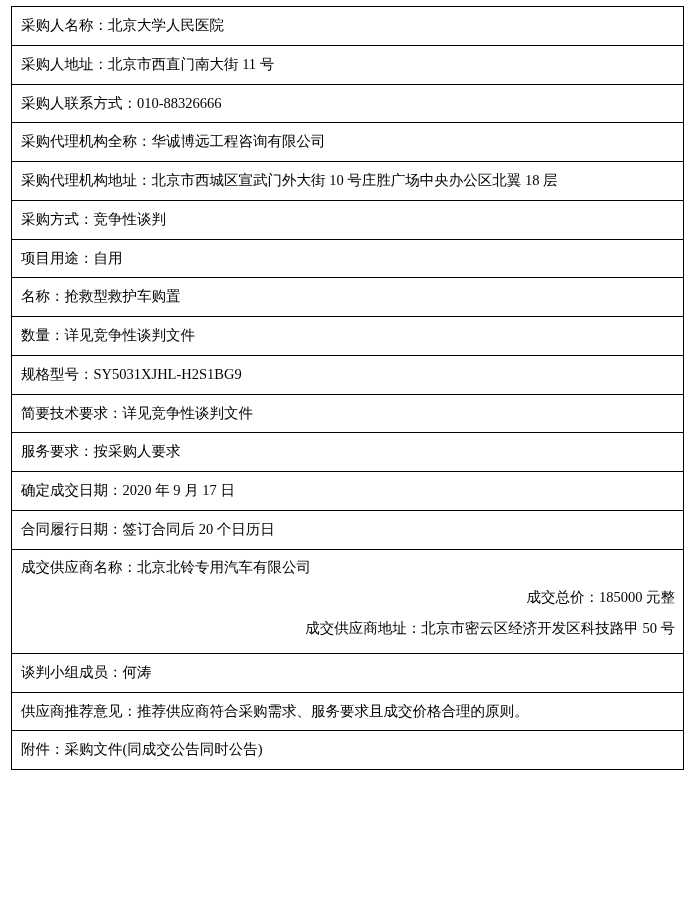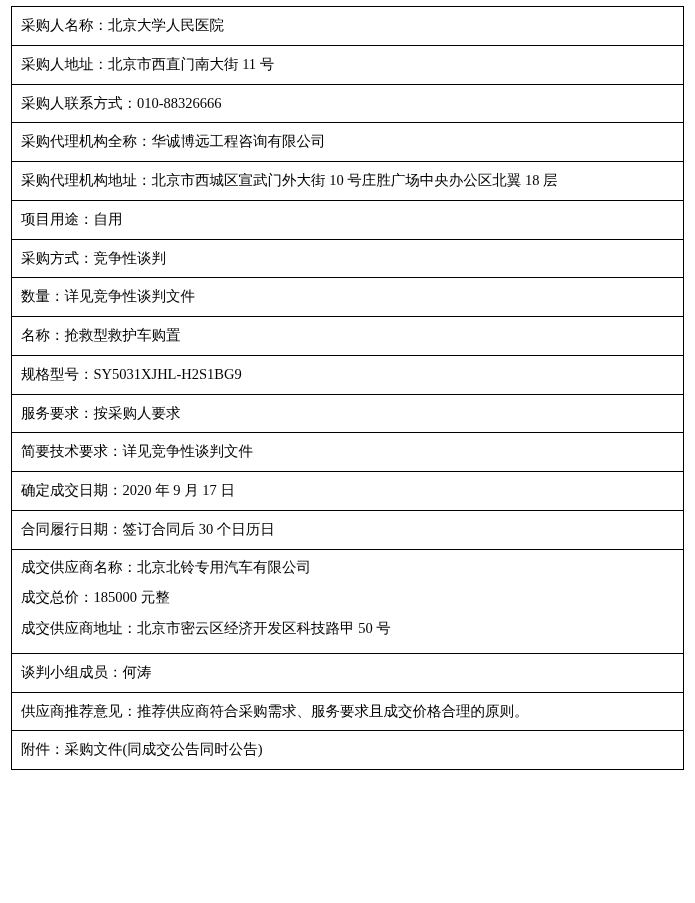--- a/index.html
+++ b/index.html
@@ -37,20 +37,21 @@
   .row-multi td {
     padding-top: 7px;
     padding-bottom: 13px;
     margin-top: 32px;
   }
   .cell-line {
     display: block;
   }
   .cell-line + .cell-line {
     margin-top: 9px;
+    text-align: right;
   }
 </style>
 </head>
 <body>
 
 <div class="page">
   <table class="doc-table">
     <tbody>
       <tr>
         <td>
@@ -72,61 +73,61 @@
             <span class="cell-line">采购代理机构全称：华诚博远工程咨询有限公司</span>
           </td>
       </tr>
       <tr>
         <td>
             <span class="cell-line">采购代理机构地址：北京市西城区宣武门外大街 10 号庄胜广场中央办公区北翼 18 层</span>
           </td>
       </tr>
       <tr>
         <td>
+            <span class="cell-line">采购方式：竞争性谈判</span>
+          </td>
+      </tr>
+      <tr>
+        <td>
             <span class="cell-line">项目用途：自用</span>
           </td>
       </tr>
       <tr>
         <td>
-            <span class="cell-line">采购方式：竞争性谈判</span>
+            <span class="cell-line">名称：抢救型救护车购置</span>
           </td>
       </tr>
       <tr>
         <td>
             <span class="cell-line">数量：详见竞争性谈判文件</span>
           </td>
       </tr>
       <tr>
         <td>
-            <span class="cell-line">名称：抢救型救护车购置</span>
+            <span class="cell-line">规格型号：SY5031XJHL-H2S1BG9</span>
           </td>
       </tr>
       <tr>
         <td>
-            <span class="cell-line">规格型号：SY5031XJHL-H2S1BG9</span>
+            <span class="cell-line">简要技术要求：详见竞争性谈判文件</span>
           </td>
       </tr>
       <tr>
         <td>
             <span class="cell-line">服务要求：按采购人要求</span>
           </td>
       </tr>
       <tr>
         <td>
-            <span class="cell-line">简要技术要求：详见竞争性谈判文件</span>
-          </td>
-      </tr>
-      <tr>
-        <td>
             <span class="cell-line">确定成交日期：2020 年 9 月 17 日</span>
           </td>
       </tr>
       <tr>
         <td>
-            <span class="cell-line">合同履行日期：签订合同后 30 个日历日</span>
+            <span class="cell-line">合同履行日期：签订合同后 20 个日历日</span>
           </td>
       </tr>
       <tr class="row-multi">
         <td>
           <span class="cell-line">成交供应商名称：北京北铃专用汽车有限公司</span>
           <span class="cell-line">成交总价：185000 元整</span>
           <span class="cell-line">成交供应商地址：北京市密云区经济开发区科技路甲 50 号</span>
         </td>
       </tr>
       <tr>

